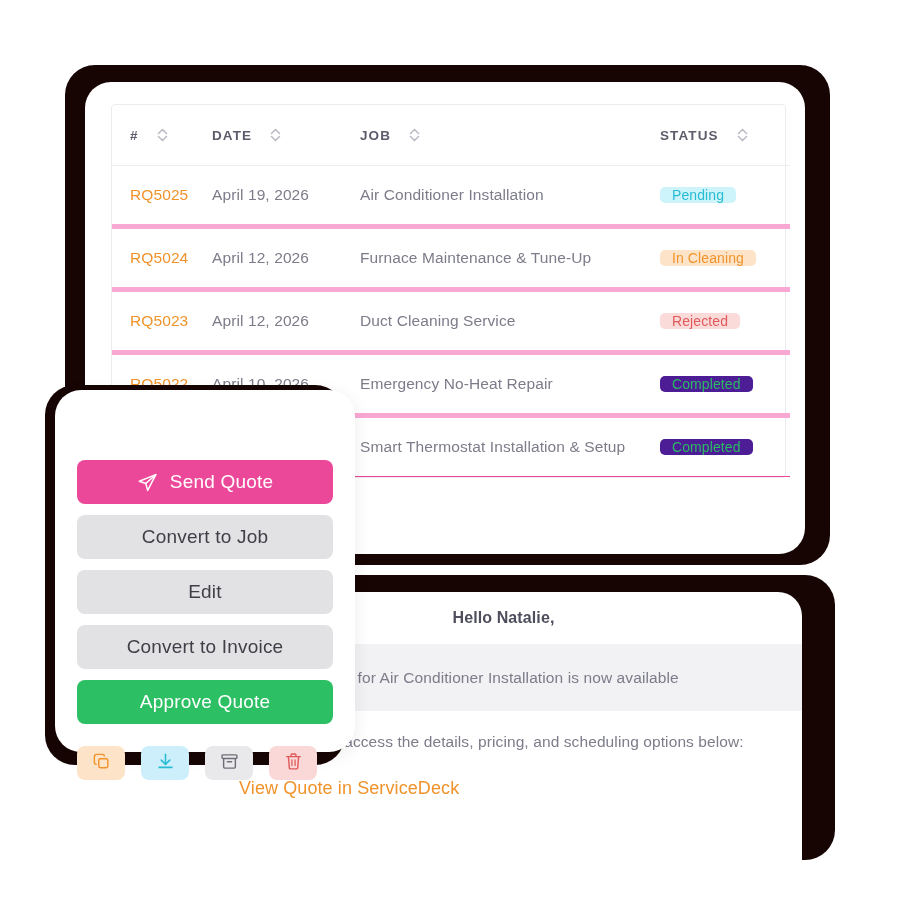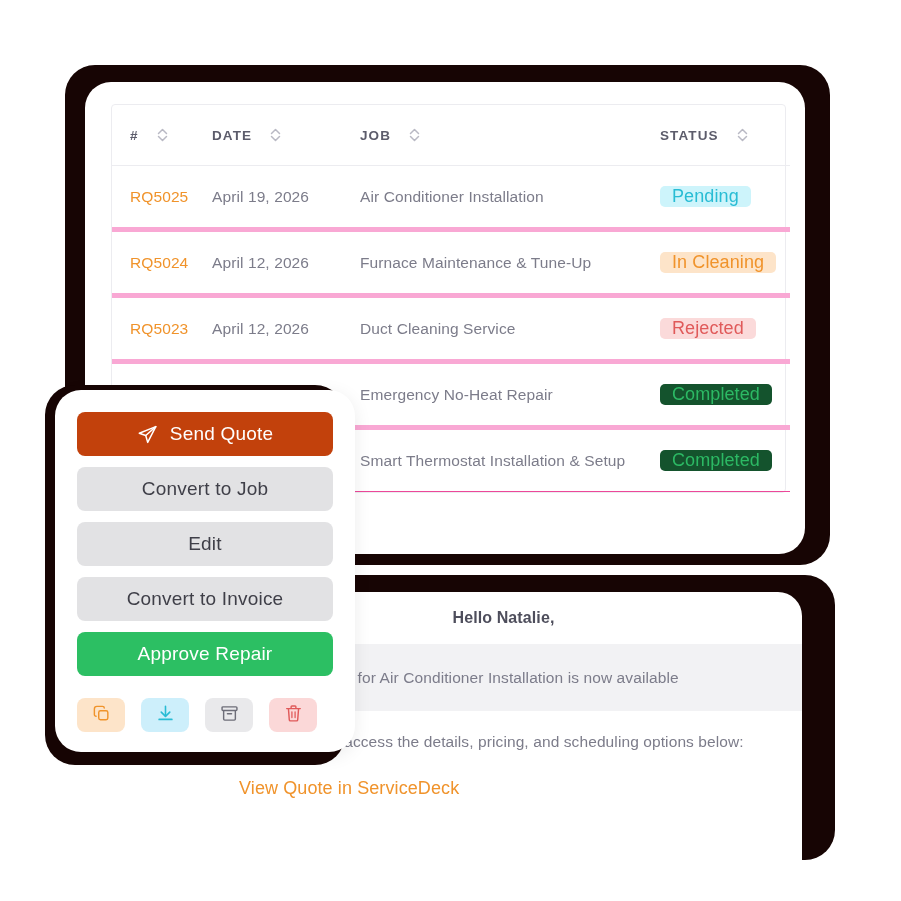--- a/index.html
+++ b/index.html
@@ -82,30 +82,30 @@
   table.quotes tr:last-child td { border-bottom: 1px solid #ec4899; }
   table.quotes td:first-child { padding-left: 18px; }
   .col-num    { width: 100px; }
   .col-date   { width: 148px; }
   .col-job    { width: 300px; }
   .col-status { width: 130px; }
   .num-link { color: #f0932b; }
 
   .badge {
     display: inline-block;
-    font-size: 18px;
+    font-size: 14px;
     padding: 0 12px;
     border-radius: 5px;
     letter-spacing: 0.1px;
     white-space: nowrap;
   }
   .badge.pending     { background: #cdf4fb; color: #28bcd4; }
   .badge.inprogress  { background: #fde4c9; color: #f0932b; }
   .badge.rejected    { background: #fbdada; color: #e05a5a; }
-  .badge.completed   { background: #14532d; color: #2cb964; }
+  .badge.completed   { background: #4c1d95; color: #2cb964; }
 
   
   #email-card {
     left: 205px;
     top: 592px;
     width: 597px;
     height: 293px;
     border-radius: 24px;
     overflow: hidden;
   }
@@ -160,21 +160,21 @@
     display: flex;
     align-items: center;
     justify-content: center;
     gap: 12px;
     font-size: 19px;
     margin-bottom: 11px;
     cursor: pointer;
     user-select: none;
     letter-spacing: 0.2px;
   }
-  .menu-btn.primary { background: #c2410c; color: #ffffff; font-weight: 500; }
+  .menu-btn.primary { background: #ec4899; color: #ffffff; font-weight: 500; margin-top: 48px; }
   .menu-btn.neutral { background: #e2e2e4; color: #3f3f48; }
   .menu-btn.success { background: #2cbf63; color: #ffffff; font-weight: 500; margin-bottom: 0; }
   .menu-btn .send-ico { display: inline-flex; }
 
   .icon-row {
     display: flex;
     gap: 16px;
     padding: 22px 22px 0 22px;
   }
   .icon-btn {
@@ -308,21 +308,21 @@
         <svg width="21" height="21" viewBox="0 0 24 24">
             <path d="M21.5 3 L2.6 10.6 L10 13.2 L12.2 21 Z" fill="none" stroke="#ffffff" stroke-width="1.7" stroke-linejoin="round"></path>
             <path d="M10 13.2 L21.5 3" fill="none" stroke="#ffffff" stroke-width="1.7" stroke-linecap="round"></path>
           </svg>
       </span>
       <span>Send Quote</span>
     </div>
     <div class="menu-btn neutral">Convert to Job</div>
     <div class="menu-btn neutral">Edit</div>
     <div class="menu-btn neutral">Convert to Invoice</div>
-    <div class="menu-btn success">Approve Repair</div>
+    <div class="menu-btn success">Approve Quote</div>
   </div>
   <div class="icon-row">
     <div class="icon-btn copy">
       <span>
         <svg width="19" height="19" viewBox="0 0 24 24">
             <rect x="8.5" y="8.5" width="11.5" height="11.5" rx="2.2" fill="none" stroke="#f0932b" stroke-width="1.8"></rect>
             <path d="M15.5 5.2 a2.2 2.2 0 0 0 -2.2 -2.2 H6.2 A3.2 3.2 0 0 0 3 6.2 v7.1 a2.2 2.2 0 0 0 2.2 2.2" fill="none" stroke="#f0932b" stroke-width="1.8" stroke-linecap="round"></path>
           </svg>
       </span>
     </div>

